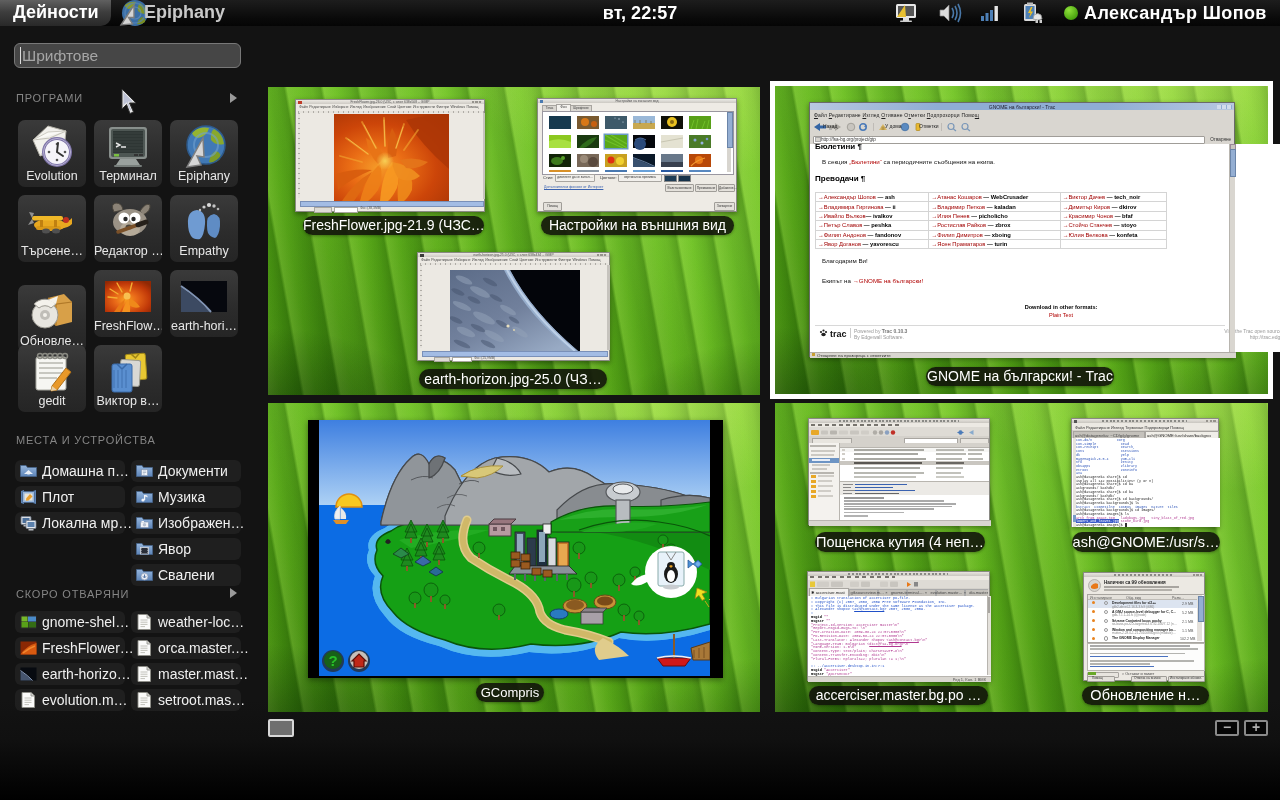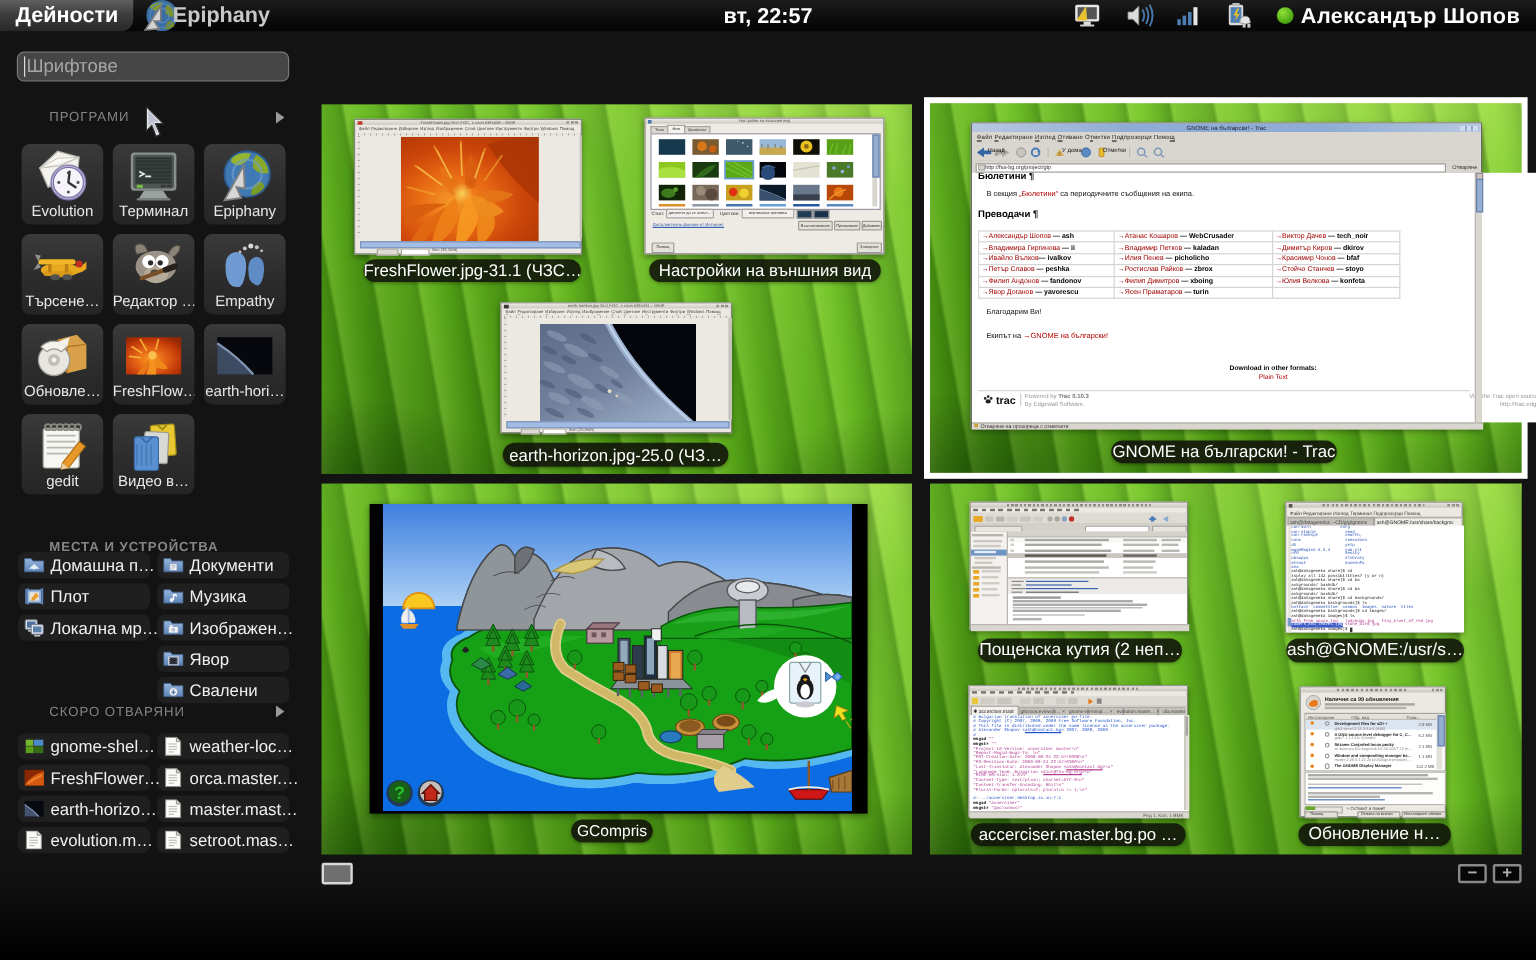--- a/index.html
+++ b/index.html
@@ -10,21 +10,21 @@
 #actbtn{left:0;top:0;width:111px;height:26px;background:linear-gradient(180deg,#606060 0%,#3e3e3e 45%,#282828 100%);border-radius:0 0 10px 0;}
 #actbtn span{position:absolute;left:13px;top:2px;font-size:18px;font-weight:bold;color:#fff;}
 #epi-label{left:144px;top:2px;font-size:18px;font-weight:bold;color:#c9c9c9;}
 #clock{left:0;top:3px;width:1280px;text-align:center;font-size:18px;font-weight:bold;color:#fff;}
 #username{left:1084px;top:3px;font-size:18px;font-weight:bold;color:#fff;letter-spacing:0.4px;}
 .dot{left:1064px;top:6px;width:14px;height:14px;border-radius:50%;background:radial-gradient(circle at 35% 30%,#8fe23a,#4aa410 70%,#35800a);}
 
 #search{left:14px;top:43px;width:225px;height:23px;background:#464646;border:1px solid #787878;border-radius:6px;}
 #search span{position:absolute;left:7px;top:3px;font-size:15.5px;color:#a6a6a6;}
 #search i{position:absolute;left:5px;top:3px;width:1px;height:17px;background:#dcdcdc;}
-.sechead{font-size:11px;color:#858585;letter-spacing:0.8px;font-weight:normal;margin-left:25px;}
+.sechead{font-size:11px;color:#858585;letter-spacing:0.8px;font-weight:normal;}
 .arrow-r{width:0;height:0;border-left:7px solid #9a9a9a;border-top:5px solid transparent;border-bottom:5px solid transparent;}
 .tile{width:68px;height:67px;background:linear-gradient(180deg,#3a3a3a 0%,#2c2c2c 55%,#252525 100%);border-radius:7px;}
 .tile .lbl{position:absolute;left:0;bottom:4px;width:100%;text-align:center;font-size:12.5px;color:#e8e8e8;white-space:nowrap;overflow:hidden;}
 .tile svg{position:absolute;left:10px;top:3px;}
 .pitem{height:22px;background:rgba(255,255,255,0.05);border-radius:6px;}
 .pitem svg{position:absolute;left:5px;top:3px;}
 .pitem span{position:absolute;left:27px;top:3px;font-size:14px;color:#f0f0f0;white-space:nowrap;}
 
 .wall{background:
  radial-gradient(ellipse 68% 58% at 82% -6%, rgba(210,245,115,0.40), rgba(210,245,115,0) 62%),
@@ -192,21 +192,21 @@
   <path d="M27 28 Q26 17 34 16 Q41 17 40 28 Q39 38 35 40 Q30 39 28 35 Q27 32 27 28Z" fill="#5f8cc4"></path>
   <circle cx="24" cy="9" r="1.6" fill="#cdcdcd"></circle>
         <circle cx="29" cy="7" r="2.1" fill="#dadada"></circle>
   <circle cx="34" cy="8" r="1.7" fill="#c4c4c4"></circle>
         <circle cx="38" cy="11" r="1.3" fill="#b0b0b0"></circle>
   <circle cx="20" cy="12" r="1.2" fill="#bbb"></circle>
  </svg>
  <div class="lbl">Empathy</div>
 </div>
 
-<div class="abs tile" style="left:18px;top:270px;">
+<div class="abs tile" style="left:18px;top:285px;">
  <svg width="48" height="48" viewBox="0 0 48 48">
   <path d="M20 10 L36 6 L44 14 L44 34 L28 38 L20 30 Z" fill="#d8a048"></path>
   <path d="M20 10 L28 16 L44 14" fill="none" stroke="#b07828" stroke-width="1.2"></path>
   <path d="M28 16 L28 38" stroke="#b07828" stroke-width="1.2"></path>
   <circle cx="17" cy="27" r="13" fill="#e8e6e0" stroke="#9a9890" stroke-width="1"></circle>
   <circle cx="17" cy="27" r="5" fill="#c0beb8"></circle>
   <circle cx="17" cy="27" r="2" fill="#f4f2ec"></circle>
   <path d="M6 16 A15 15 0 0 1 28 16 L23 20 A9 9 0 0 0 11 20 Z" fill="#f4f2ec" stroke="#9a9890" stroke-width="1"></path>
   <path d="M28 16 L30 8 L20 12 Z" fill="#f4f2ec"></path>
  </svg>
@@ -266,25 +266,25 @@
    <rect x="22" y="6" width="20" height="26" rx="2" fill="#e8c832" stroke="#a08818" stroke-width="1"></rect>
    <path d="M28 6 l4 4 l4 -4" fill="none" stroke="#a08818" stroke-width="1.5"></path>
   </g>
   <g transform="rotate(3 26 26)">
    <rect x="16" y="12" width="20" height="26" rx="2" fill="#d8d8d4" stroke="#98988e" stroke-width="1"></rect>
   </g>
   <rect x="8" y="16" width="20" height="28" rx="2" fill="#5a8fd0" stroke="#3a6aa8" stroke-width="1"></rect>
   <path d="M13 16 l5 5 l5 -5" fill="none" stroke="#3a6aa8" stroke-width="1.5"></path>
   <path d="M10 22 v18 M14 22 v18 M18 22 v18 M22 22 v18" stroke="#4a7cba" stroke-width="1.5"></path>
  </svg>
- <div class="lbl">Видео в…</div>
+ <div class="lbl">Виктор в…</div>
 </div>
 </div>
 <div id="places">
-<div class="abs sechead" style="left:16px;top:450px;font-weight:bold;">МЕСТА И УСТРОЙСТВА</div>
+<div class="abs sechead" style="left:16px;top:434px;">МЕСТА И УСТРОЙСТВА</div>
 <svg style="position:absolute;width:0;height:0">
       <defs>
  <linearGradient id="fold" x1="0" y1="0" x2="0" y2="1">
   <stop offset="0" stop-color="#96b6dd"></stop>
           <stop offset="1" stop-color="#5d84b8"></stop>
  </linearGradient>
 </defs>
     </svg>
 <div class="abs pitem" style="left:15px;top:460px;width:110px;">
  <svg width="17" height="16" viewBox="0 0 17 16">
@@ -1176,22 +1176,22 @@
   <circle cx="64" cy="60" r="1.1" fill="#d8d0b0"></circle>
  </svg>
  <div class="abs" style="left:4px;top:98px;width:184px;height:3.5px;background:#a3bce4;border:1px solid #7a90b8;"></div>
  <div class="abs" style="left:189px;top:12px;width:2.5px;height:85px;background:#c6c3bd;"></div>
  <div class="abs" style="left:16px;top:103.5px;width:14px;height:3.5px;background:#dedbd5;border:1px solid #aaa79f;"></div>
  <div class="abs" style="left:34px;top:103.5px;width:18px;height:3.5px;background:#fff;border:1px solid #aaa79f;"></div>
  <div class="abs" style="left:56px;top:103px;font-size:3.4px;color:#555;">Фон (25,9MB)</div>
 </div>
 </div>
 <div id="pills">
-<div class="abs pill" style="left:303px;top:216px;width:181px;height:19px;font-size:14px;line-height:19px;">FreshFlower.jpg-31.1 (ЧЗС…</div>
+<div class="abs pill" style="left:303px;top:216px;width:181px;height:19px;font-size:14px;line-height:19px;">FreshFlower.jpg-21.9 (ЧЗС…</div>
 <div class="abs pill" style="left:541px;top:216px;width:193px;height:19px;font-size:14px;line-height:19px;">Настройки на външния вид</div>
 <div class="abs pill" style="left:419px;top:369px;width:188px;height:20px;font-size:14px;line-height:20px;">earth-horizon.jpg-25.0 (ЧЗ…</div>
 <div class="abs pill" style="left:926px;top:367px;width:188px;height:19px;font-size:14px;line-height:19px;">GNOME на български! - Trac</div>
 <div class="abs pill" style="left:476px;top:683px;width:68px;height:19px;font-size:13px;line-height:19px;">GCompris</div>
-<div class="abs pill" style="left:815px;top:532px;width:170px;height:20px;font-size:14.5px;line-height:20px;">Пощенска кутия (2 неп…</div>
+<div class="abs pill" style="left:815px;top:532px;width:170px;height:20px;font-size:14.5px;line-height:20px;">Пощенска кутия (4 неп…</div>
 <div class="abs pill" style="left:1072px;top:532px;width:148px;height:20px;font-size:14.5px;line-height:20px;">ash@GNOME:/usr/s…</div>
 <div class="abs pill" style="left:809px;top:686px;width:179px;height:19px;font-size:14px;line-height:19px;">accerciser.master.bg.po …</div>
 <div class="abs pill" style="left:1082px;top:686px;width:127px;height:19px;font-size:14.5px;line-height:19px;">Обновление н…</div>
 </div>
 
 </body></html>

